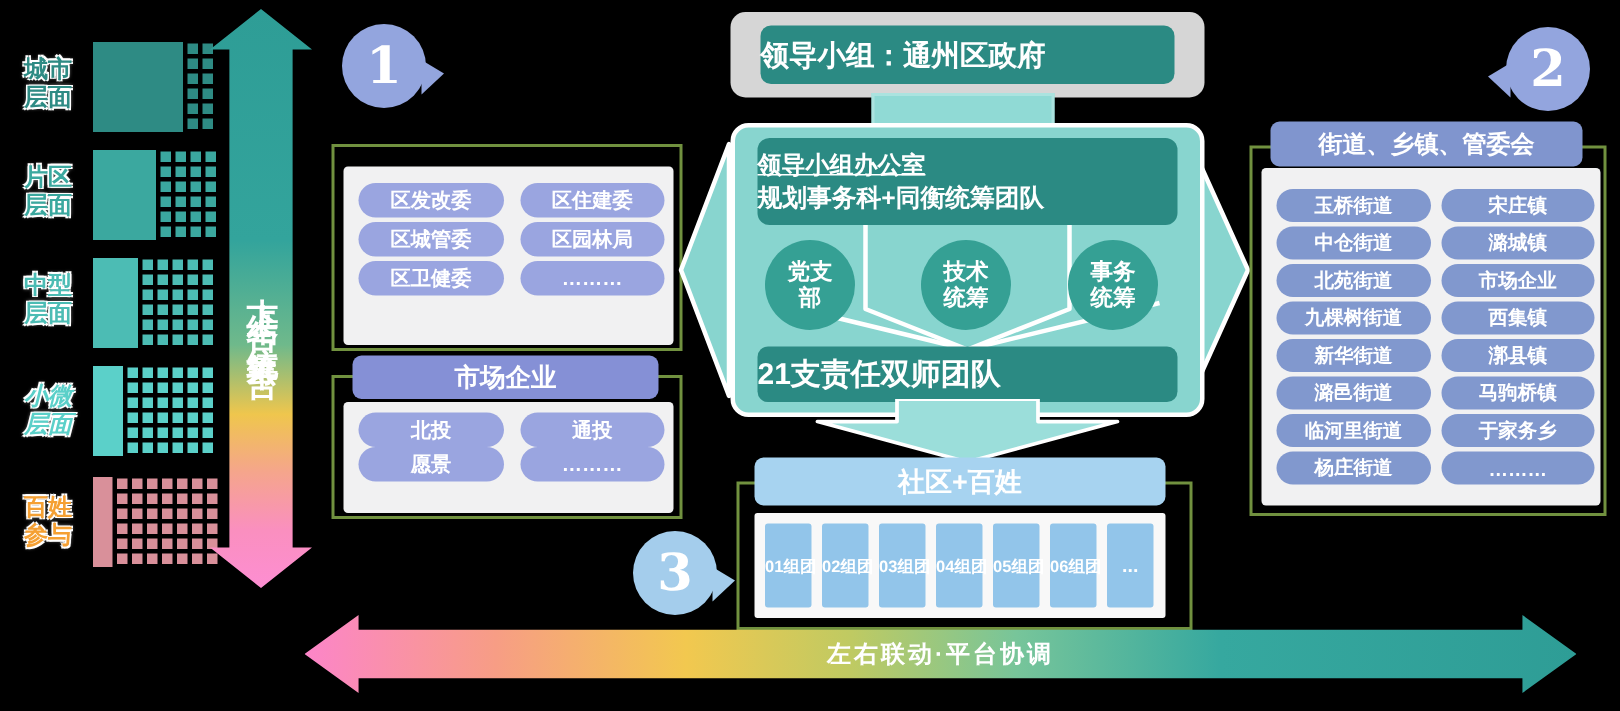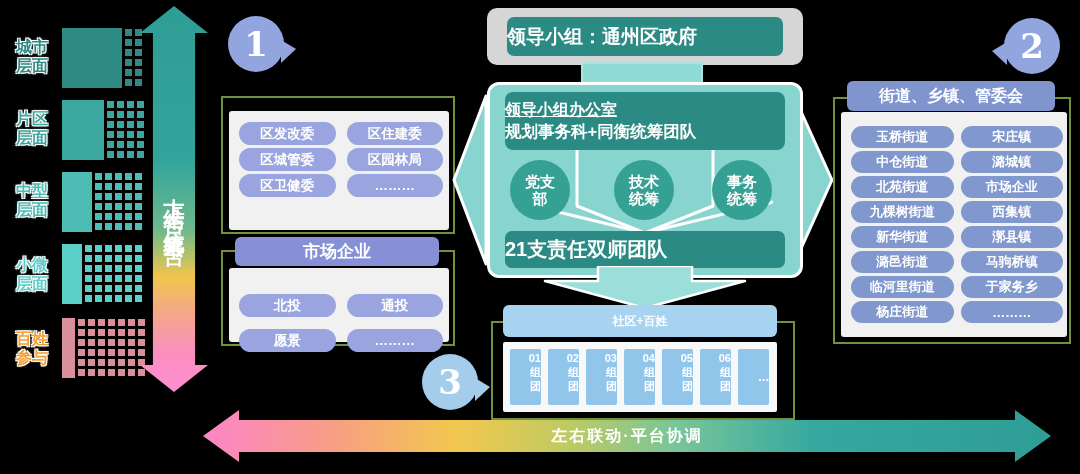--- a/index.html
+++ b/index.html
@@ -57,46 +57,46 @@
   .connector{position:absolute;left:581px;top:62px;width:122px;height:24px;background:#90DAD5;
              border:2px solid #ABE3DF;box-sizing:border-box;}
   .container{position:absolute;left:487px;top:82px;width:316px;height:196px;background:#88D5CF;
              border:3px solid #fff;border-radius:12px;box-sizing:border-box;}
   .circle{position:absolute;width:60px;height:60px;border-radius:50%;background:#35A094;color:#fff;
           font-weight:bold;font-size:15px;line-height:1.15;display:flex;flex-direction:column;
           align-items:center;justify-content:center;text-align:center;}
 
   
   .sky-header{position:absolute;left:503px;top:305px;width:274px;height:32px;background:#A7D3F0;color:#fff;
-              border-radius:6px;display:flex;align-items:center;justify-content:center;font-weight:bold;font-size:12px;}
+              border-radius:6px;display:flex;align-items:center;justify-content:center;font-weight:bold;font-size:18px;}
   .community-body{position:absolute;left:503px;top:342px;width:274px;height:70px;background:#F8F8F8;border-radius:2px;}
   .cells{position:absolute;left:510px;top:349px;display:flex;gap:7px;}
   .cell{width:31px;height:56px;background:#92C5EA;color:#fff;font-size:11px;font-weight:bold;line-height:1.25;
-        display:flex;flex-direction:column;align-items:flex-end;padding-top:3px;box-sizing:border-box;border-radius:2px;}
+        display:flex;align-items:center;padding-top:3px;box-sizing:border-box;border-radius:2px;}
   .cell span:empty{display:none;}
   .cell.more{justify-content:center;padding-top:0;font-size:13px;}
 </style>
 </head>
 <body>
 
 <div class="stage">
 
   <div class="lvl-label" style="top:26px;color:#2E8B84;">
     <span>城市</span>
     <span>层面</span>
   </div>
   <div class="lvl-label" style="top:98px;color:#3BA89F;">
     <span>片区</span>
     <span>层面</span>
   </div>
   <div class="lvl-label" style="top:170px;color:#4CBCB4;">
     <span>中型</span>
     <span>层面</span>
   </div>
-  <div class="lvl-label" style="top:244px;color:#5BD0C9;">
+  <div class="lvl-label" style="top:244px;color:#5BD0C9;font-style:italic;">
     <span>小微</span>
     <span>层面</span>
   </div>
   <div class="lvl-label" style="top:318px;color:#F5A033;">
     <span>百姓</span>
     <span>参与</span>
   </div>
 
   <div class="level-row" style="top:28px;--c:#2E8B84;">
     <div class="level-solid" style="width:60px;"></div>
@@ -291,21 +291,21 @@
     <div class="pill">区园林局</div>
     <div class="pill">区卫健委</div>
     <div class="pill">………</div>
   </div>
 
   <div class="gframe" style="left:221px;top:250px;width:234px;height:96px;"></div>
   <div class="panel-body" style="left:229px;top:268px;width:220px;height:74px;"></div>
   <div class="ph" style="left:235px;top:237px;width:204px;height:29px;font-size:17px;">
     <span>市场企业</span>
   </div>
-  <div class="pill-grid" style="left:239px;top:294px;width:204px;row-gap:12px;">
+  <div class="pill-grid" style="left:239px;top:275px;width:204px;row-gap:0;">
     <div class="pill">北投</div>
     <div class="pill">通投</div>
     <div class="pill">愿景</div>
     <div class="pill">………</div>
   </div>
 
   <div class="graybox"></div>
   <div class="tealbox" style="left:507px;top:17px;width:276px;height:39px;font-size:19px;">
     <span>领导小组：通州区政府</span>
   </div>

